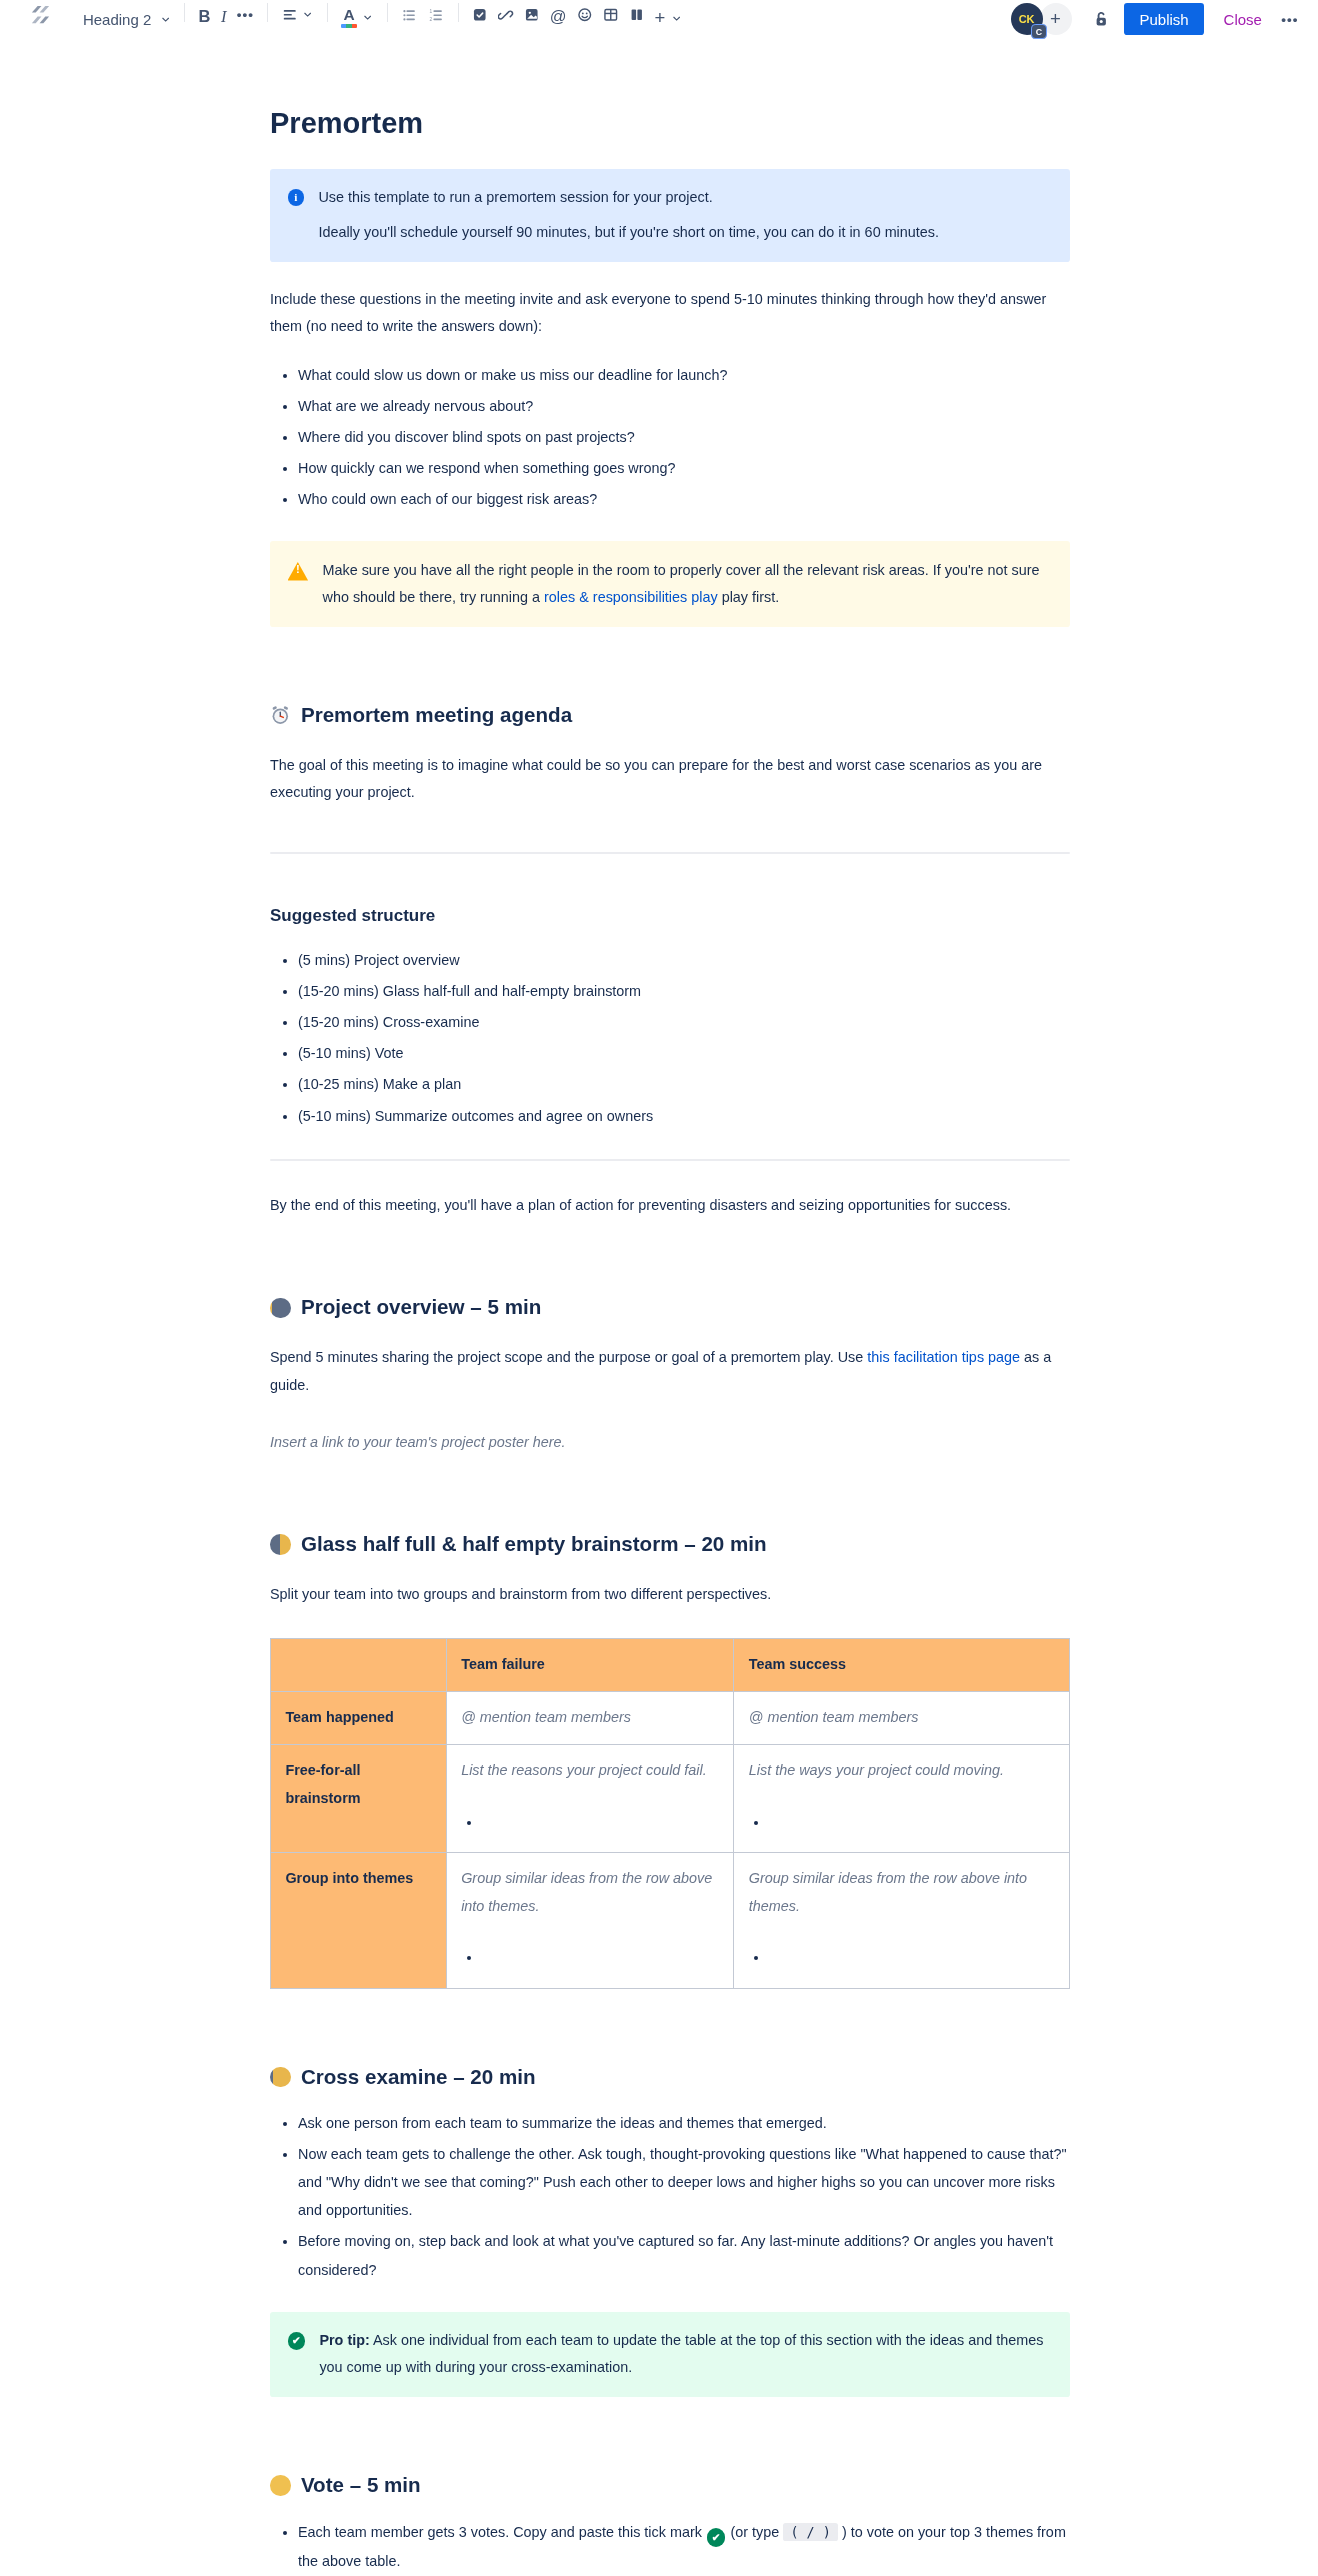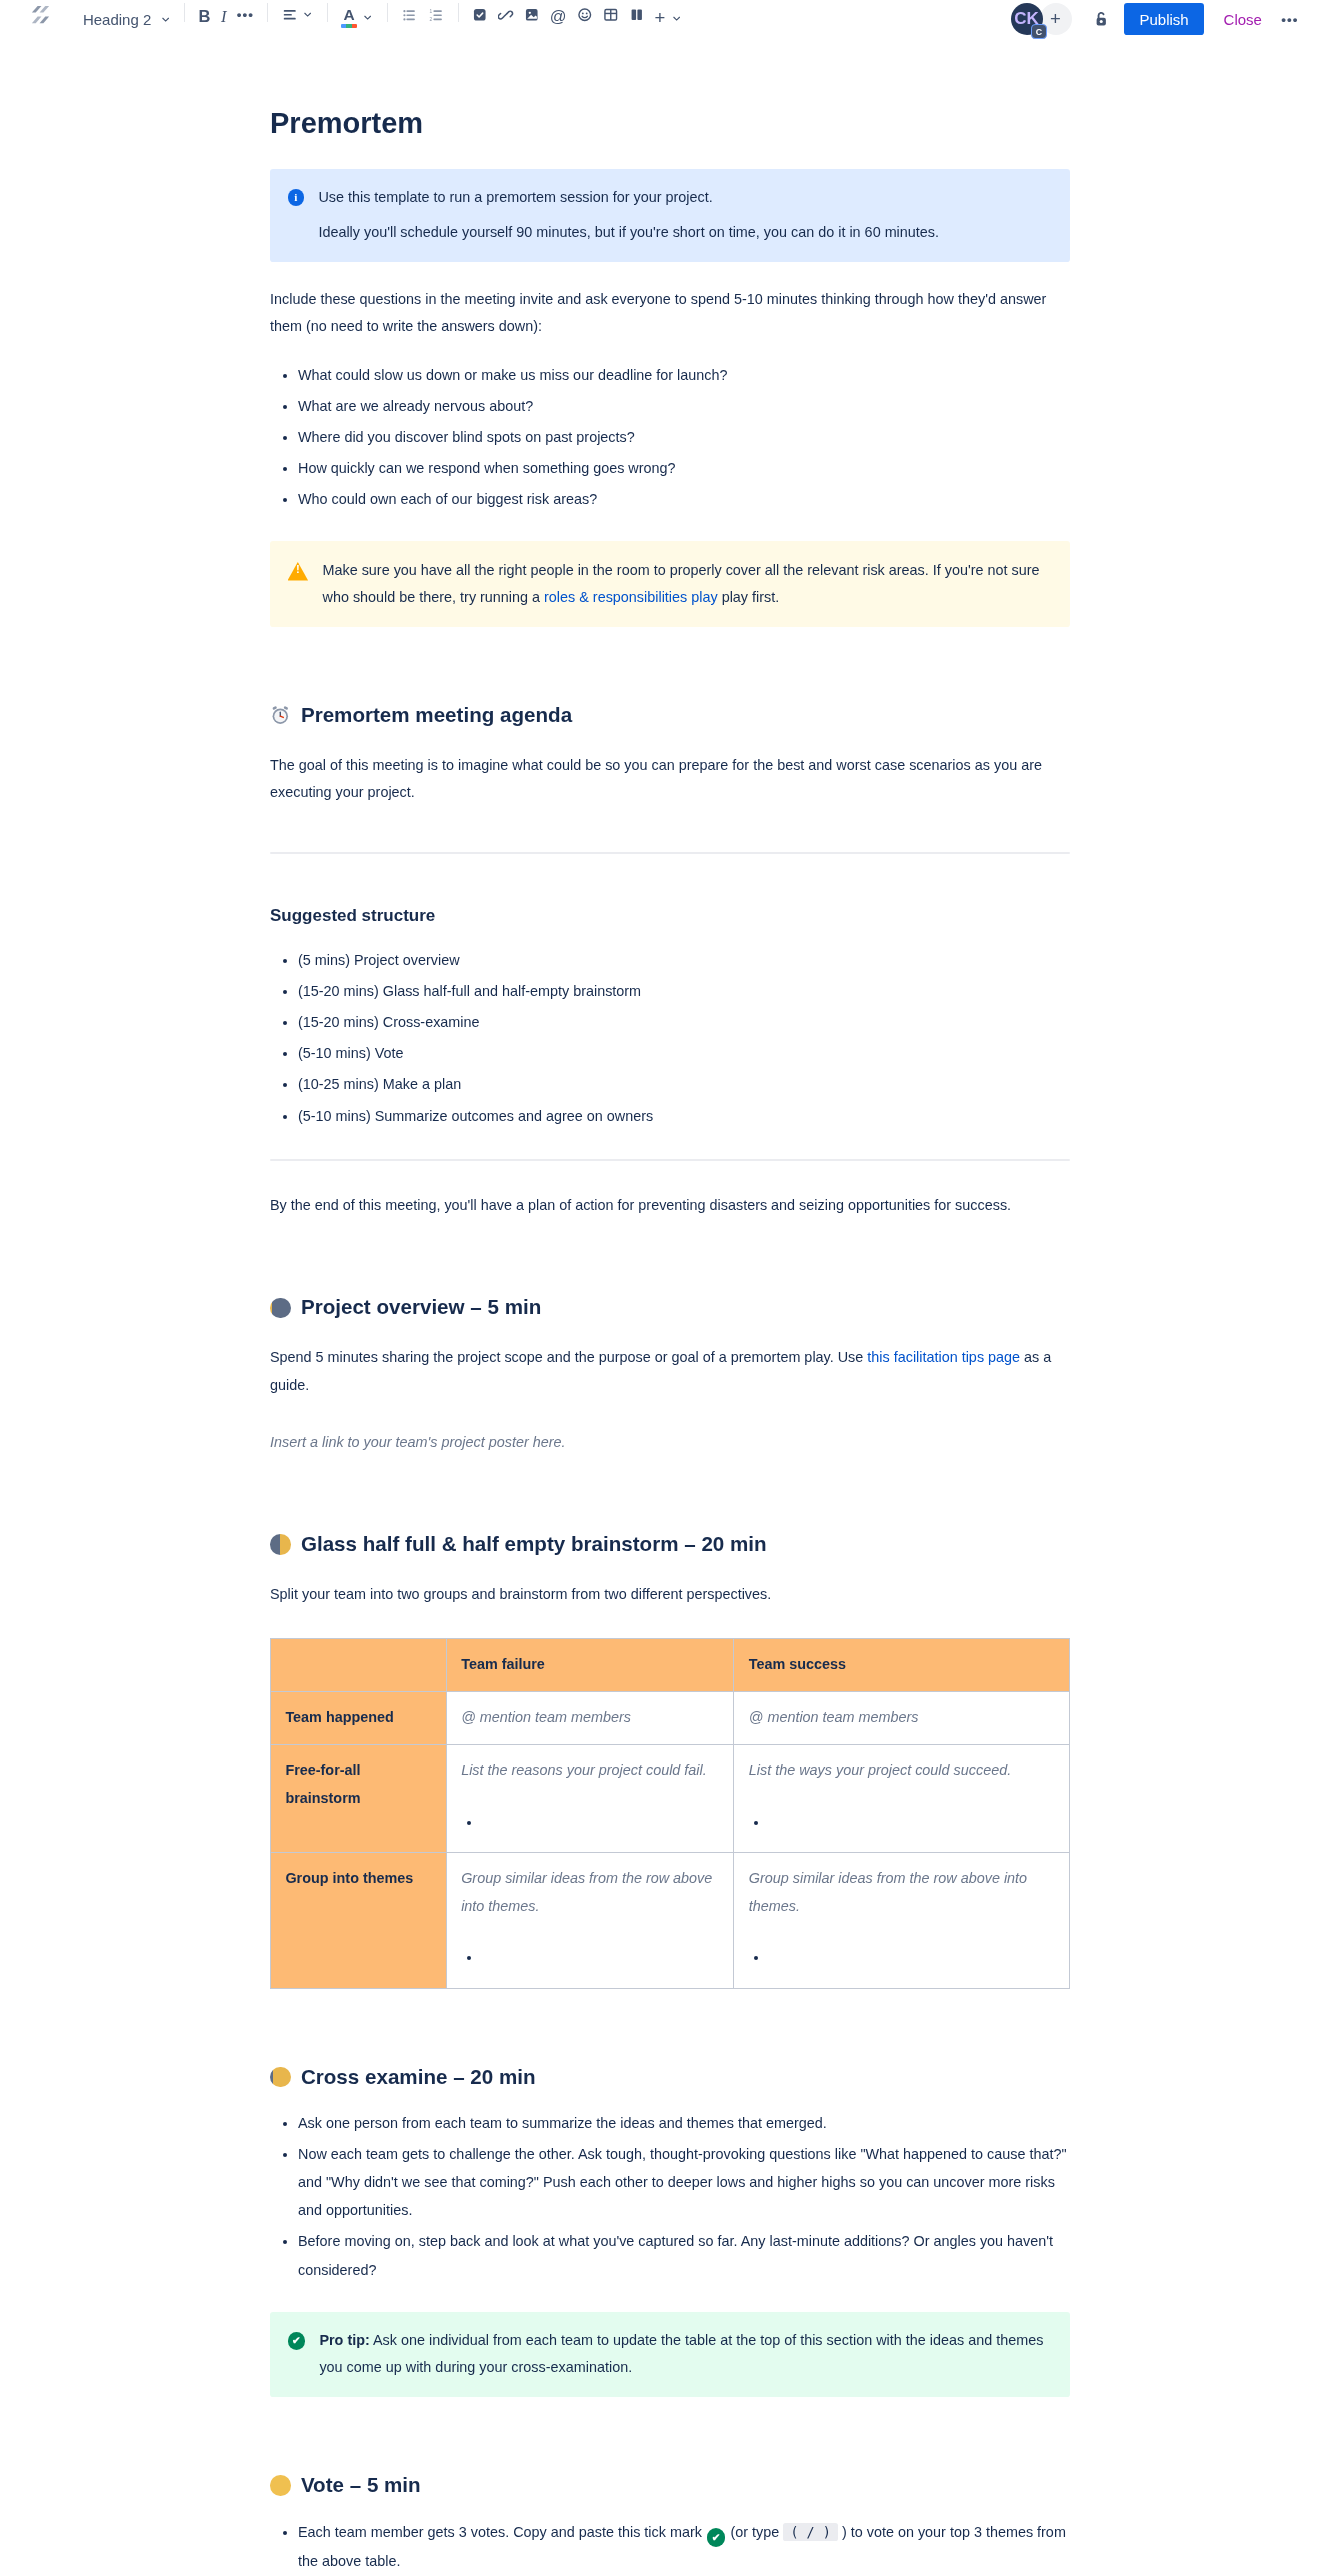--- a/index.html
+++ b/index.html
@@ -18,22 +18,22 @@
   .chev { width:11.3px; height:11.3px; }
   .tb-b { font-weight:700; font-size:16.5px; }
   .tb-i { font-style:italic; font-family:"Liberation Serif", serif; font-size:16.5px; }
   .tb-dots { font-size:13.4px; letter-spacing:1px; font-weight:700; }
   .color-a { display:flex; flex-direction:column; align-items:center; line-height:1; }
   .color-a .a { font-size:15.5px; font-weight:600; }
   .color-a .bar { width:15.5px; height:3.6px; margin-top:1.5px; border-radius:1px;
      background:linear-gradient(90deg,#4C9AFF 0 33%,#36B37E 33% 66%,#FF5630 66% 100%); }
   .tb-right { margin-left:auto; display:flex; align-items:center; gap:13.4px; }
   .avatar-wrap { position:relative; width:32px; height:32px; }
-  .avatar { width:32px; height:32px; border-radius:50%; background:#253858; color:#c4b5fd;
-     display:flex; align-items:center; justify-content:center; font-size:17px; font-weight:700; }
+  .avatar { width:32px; height:32px; border-radius:50%; background:#253858; color:#fde047;
+     display:flex; align-items:center; justify-content:center; font-size:11px; font-weight:700; }
   .avatar-badge { position:absolute; right:-4.1px; bottom:-4.1px; width:15.5px; height:15.5px; border-radius:4.1px;
      background:#42526E; border:1.5px solid #6C9FFF; color:#fff; font-size:8.8px; font-weight:700;
      display:flex; align-items:center; justify-content:center; }
   .avatar-add { width:32px; height:32px; border-radius:50%; background:#F1F2F4; color:#44546F;
      display:flex; align-items:center; justify-content:center; font-size:18.5px; margin-left:-3.1px; }
   .btn-publish { background:#0C66E4; color:#fff; font-size:15px; padding:7.7px 15.5px; border:none; border-radius:3.1px; cursor:pointer; }
   .btn-close { color:#a21caf; font-size:15px; background:none; border:none; cursor:pointer; }
   .icon-svg { display:block; }
 
   
@@ -317,21 +317,21 @@
     </tr>
     <tr>
       <td class="rowlabel">Free-for-all brainstorm</td>
       <td>
         <span class="placeholder">List the reasons your project could fail.</span>
         <ul>
               <li></li>
             </ul>
       </td>
       <td>
-        <span class="placeholder">List the ways your project could succeed.</span>
+        <span class="placeholder">List the ways your project could moving.</span>
         <ul>
               <li></li>
             </ul>
       </td>
     </tr>
     <tr>
       <td class="rowlabel">Group into themes</td>
       <td>
         <span class="placeholder">Group similar ideas from the row above into themes.</span>
         <ul>

